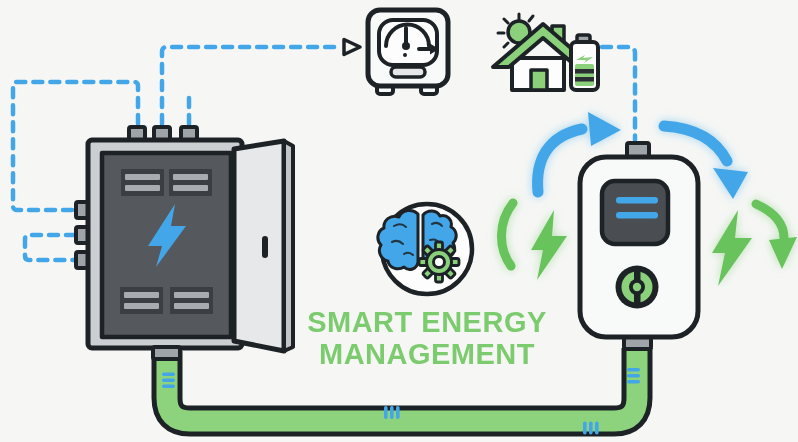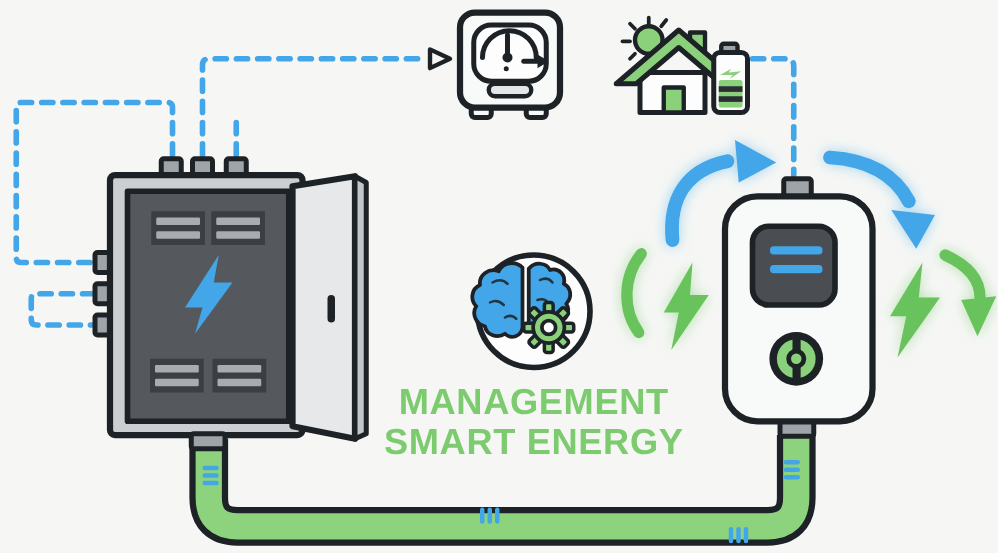--- a/index.html
+++ b/index.html
@@ -213,17 +213,17 @@
     <polygon class="green-fill" points="554,210 531,250 543,250 537,280 567,236 552,236"></polygon>
     <polygon class="green-fill" points="738,210 712,253 725,253 718,286 752,238 735,238"></polygon>
     <g>
       <path class="green-stroke" stroke-width="9" d="M756,204 C776,213 784,225 784,238"></path>
       <polygon class="green-fill" points="769,240 797,237 782,269"></polygon>
     </g>
   </g>
 </svg>
 
   <div class="title">
+    <span>SMART ENERGY</span>
     <span>MANAGEMENT</span>
-    <span>SMART ENERGY</span>
   </div>
 
 </div>
 
 </body></html>

